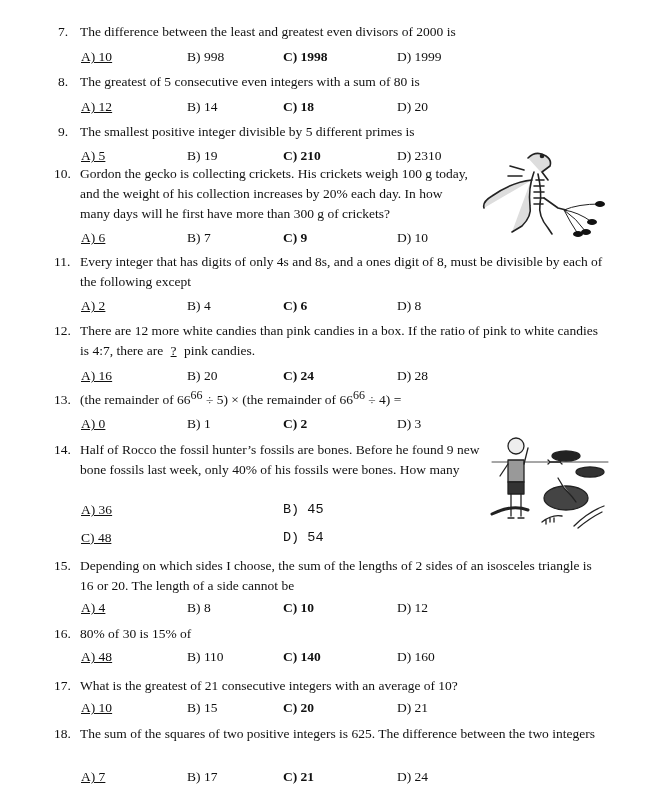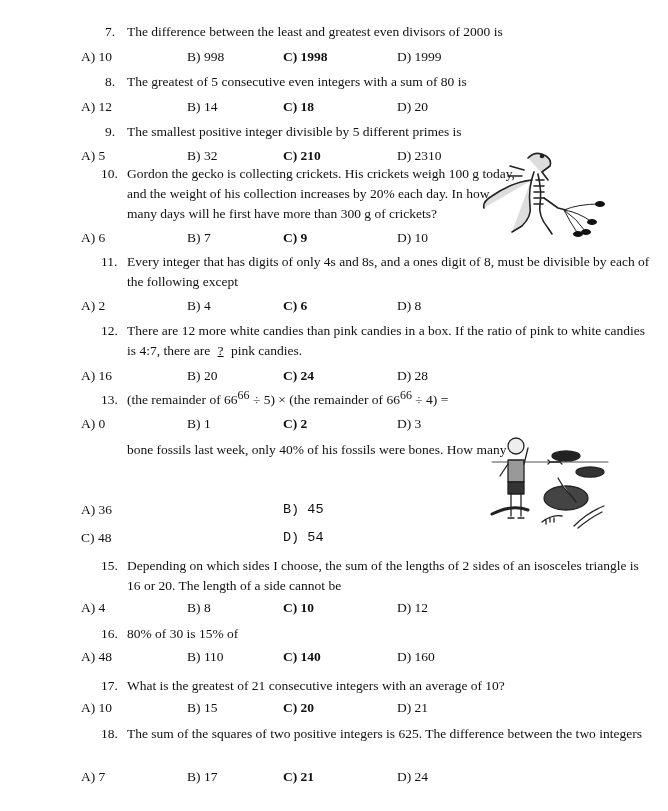--- a/index.html
+++ b/index.html
@@ -1,23 +1,23 @@
 <!DOCTYPE html>
 <html><head>
 <meta charset="utf-8">
 <style>
   html, body { margin: 0; padding: 0; background: #ffffff; }
   body { width: 668px; height: 811px; position: relative; overflow: hidden;
          font-family: "Liberation Serif", serif; color: #111; font-size: 13.5px; }
   .q { position: absolute; left: 58px; }
-  .qline { white-space: nowrap; line-height: 20px; margin-left: 47px; }
+  .qline { white-space: nowrap; line-height: 20px; }
   .qnum { display: inline-block; width: 22px; }
   .opts { position: absolute; left: 81px; height: 20px; line-height: 20px; }
   .opt { position: absolute; white-space: nowrap; top: 0; }
-  .o0 { left: 0; } .o1 { left: 106px; } .o2 { left: 202px; font-weight: bold; } .o3 { left: 300px; margin-left: 16px; }
+  .o0 { left: 0; text-decoration: underline; } .o1 { left: 106px; } .o2 { left: 202px; font-weight: bold; } .o3 { left: 300px; margin-left: 16px; }
   .wide .o1 { left: 202px; font-family: Liberation Mono, monospace; }
   sup { font-size: 12px; vertical-align: 5px; line-height: 0; }
   .blank { text-decoration: underline; padding: 0 4px; }
   .illus { position: absolute; }
 </style>
 </head>
 <body>
 
 <div class="q" style="top:22px">
   <div class="qline"><span class="qnum">7.</span><span>The difference between the least and greatest even divisors of 2000 is</span></div>
@@ -37,21 +37,21 @@
   <span class="opt o1">B) 14</span>
   <span class="opt o2">C) 18</span>
   <span class="opt o3">D) 20</span>
 </div>
 
 <div class="q" style="top:122px">
   <div class="qline"><span class="qnum">9.</span><span>The smallest positive integer divisible by 5 different primes is</span></div>
 </div>
 <div class="opts" style="top:146px">
   <span class="opt o0">A) 5</span>
-  <span class="opt o1">B) 32</span>
+  <span class="opt o1">B) 19</span>
   <span class="opt o2">C) 210</span>
   <span class="opt o3">D) 2310</span>
 </div>
 
 <div class="q" style="top:164px; left:54px">
   <div class="qline"><span class="qnum" style="width:26px">10.</span><span>Gordon the gecko is collecting crickets. His crickets weigh 100 g today,</span></div>
   <div class="qline" style="padding-left:26px"><span>and the weight of his collection increases by 20% each day. In how</span></div>
   <div class="qline" style="padding-left:26px"><span>many days will he first have more than 300 g of crickets?</span></div>
 </div>
 <div class="opts" style="top:228px">
@@ -112,20 +112,21 @@
   <div class="qline"><span class="qnum" style="width:26px">13.</span><span>(the remainder of 66</span><sup>66</sup><span> ÷ 5) × (the remainder of 66</span><sup>66</sup><span> ÷ 4) =</span></div>
 </div>
 <div class="opts" style="top:414px">
   <span class="opt o0">A) 0</span>
   <span class="opt o1">B) 1</span>
   <span class="opt o2">C) 2</span>
   <span class="opt o3">D) 3</span>
 </div>
 
 <div class="q" style="top:440px; left:54px">
+  <div class="qline"><span class="qnum" style="width:26px">14.</span><span>Half of Rocco the fossil hunter’s fossils are bones. Before he found 9 new</span></div>
   <div class="qline" style="padding-left:26px"><span>bone fossils last week, only 40% of his fossils were bones. How many</span></div>
 </div>
 <div class="opts wide" style="top:500px">
   <span class="opt o0">A) 36</span>
   <span class="opt o1">B) 45</span>
 </div>
 <div class="opts wide" style="top:528px">
   <span class="opt o0">C) 48</span>
   <span class="opt o1">D) 54</span>
 </div>

